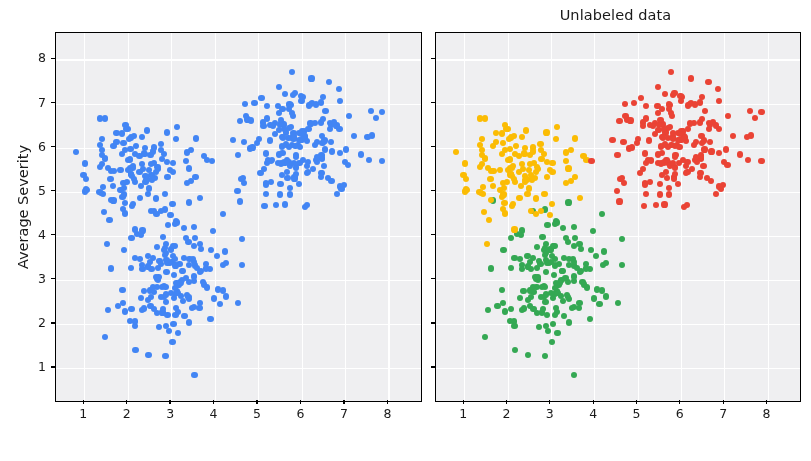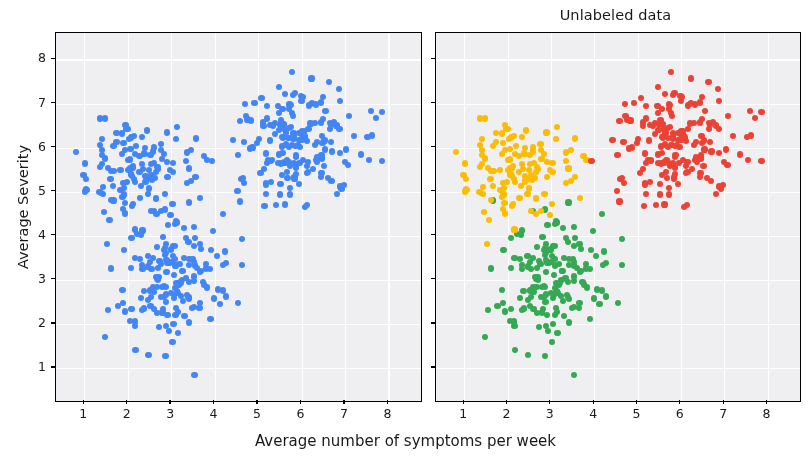--- a/index.html
+++ b/index.html
@@ -1114,21 +1114,20 @@
       <div class="dot" style="left: 250.01px; top: 139.82px; background: rgb(234, 67, 53);"></div>
       <div class="dot" style="left: 193.22px; top: 115.51px; background: rgb(234, 67, 53);"></div>
       <div class="dot" style="left: 213.3px; top: 107.49px; background: rgb(234, 67, 53);"></div>
       <div class="dot" style="left: 235.33px; top: 39.29px; background: rgb(234, 67, 53);"></div>
       <div class="dot" style="left: 256.18px; top: 135.83px; background: rgb(234, 67, 53);"></div>
       <div class="dot" style="left: 225.65px; top: 142.19px; background: rgb(234, 67, 53);"></div>
       <div class="dot" style="left: 227.63px; top: 96.4px; background: rgb(234, 67, 53);"></div>
       <div class="dot" style="left: 243.98px; top: 101.05px; background: rgb(234, 67, 53);"></div>
     </div>
 
-  <div id="xlabel">Average number of symptoms per week</div>
 
 <div class="tick-mark x" style="left: 82.594px; top: 400px;"></div>
     <div class="ticklabel x" style="left: 83.244px; top: 407px;">1</div>
     <div class="tick-mark x" style="left: 126.046px; top: 400px;"></div>
     <div class="ticklabel x" style="left: 126.696px; top: 407px;">2</div>
     <div class="tick-mark x" style="left: 169.499px; top: 400px;"></div>
     <div class="ticklabel x" style="left: 170.149px; top: 407px;">3</div>
     <div class="tick-mark x" style="left: 212.951px; top: 400px;"></div>
     <div class="ticklabel x" style="left: 213.601px; top: 407px;">4</div>
     <div class="tick-mark x" style="left: 256.404px; top: 400px;"></div>

